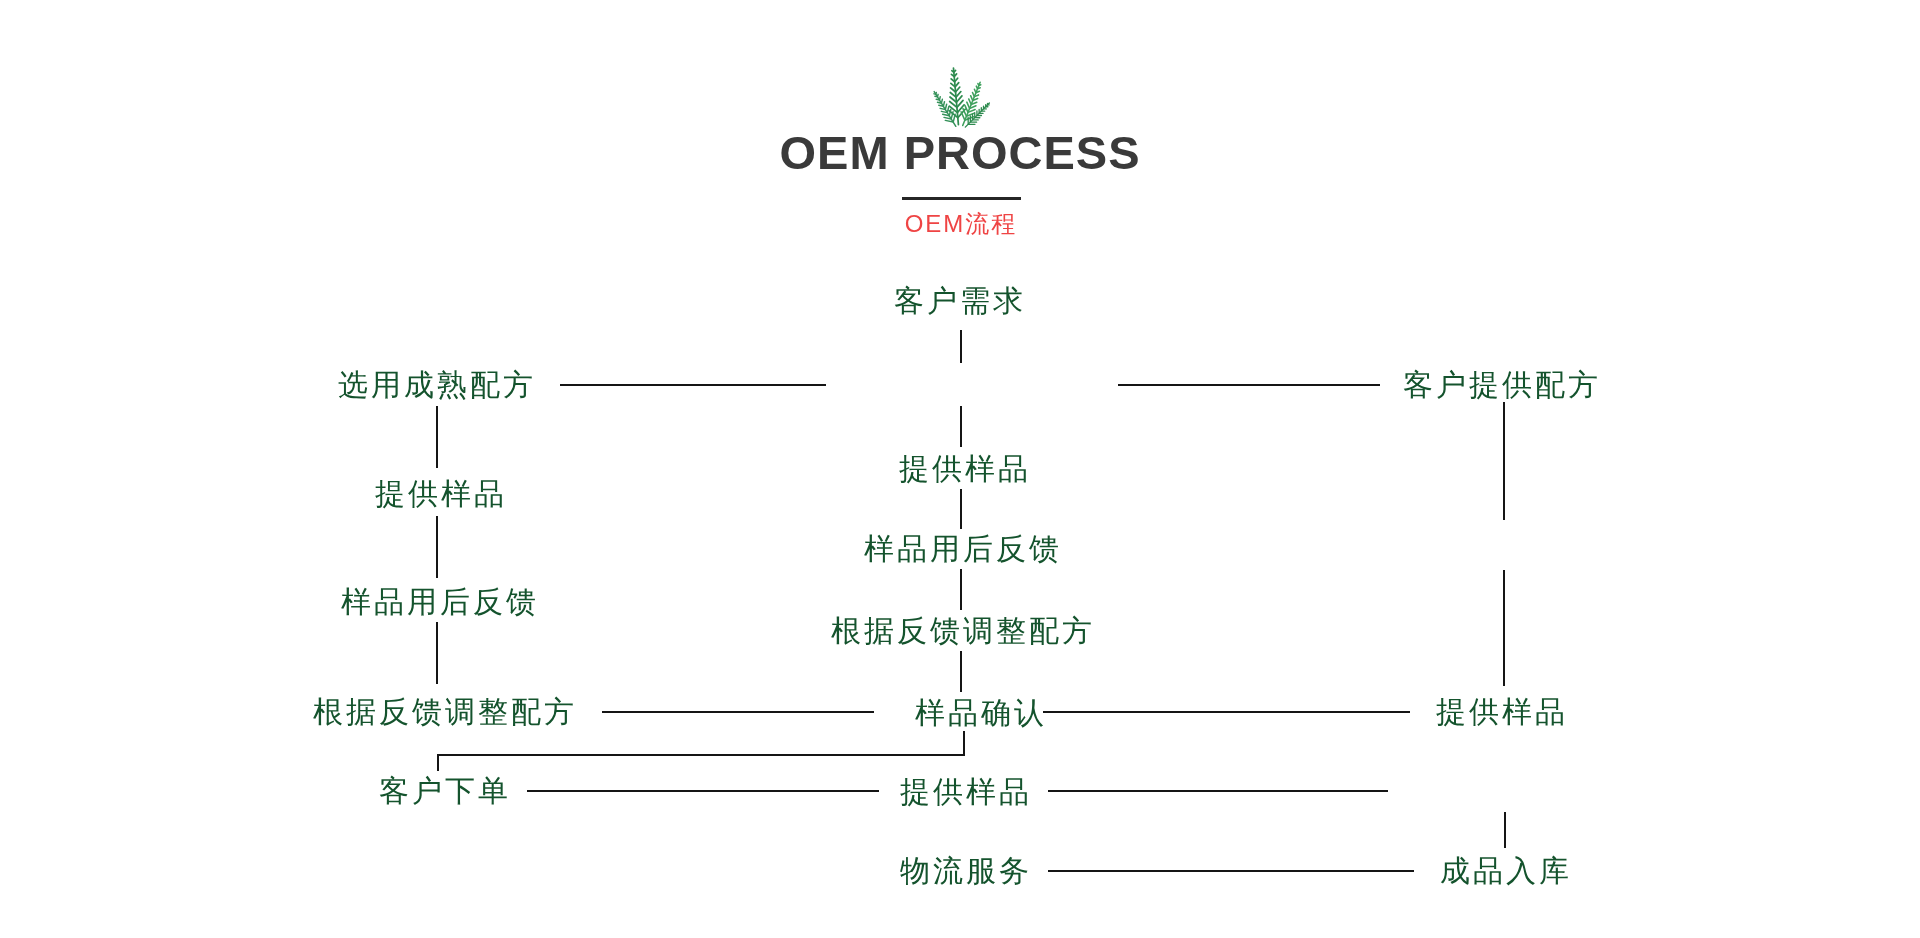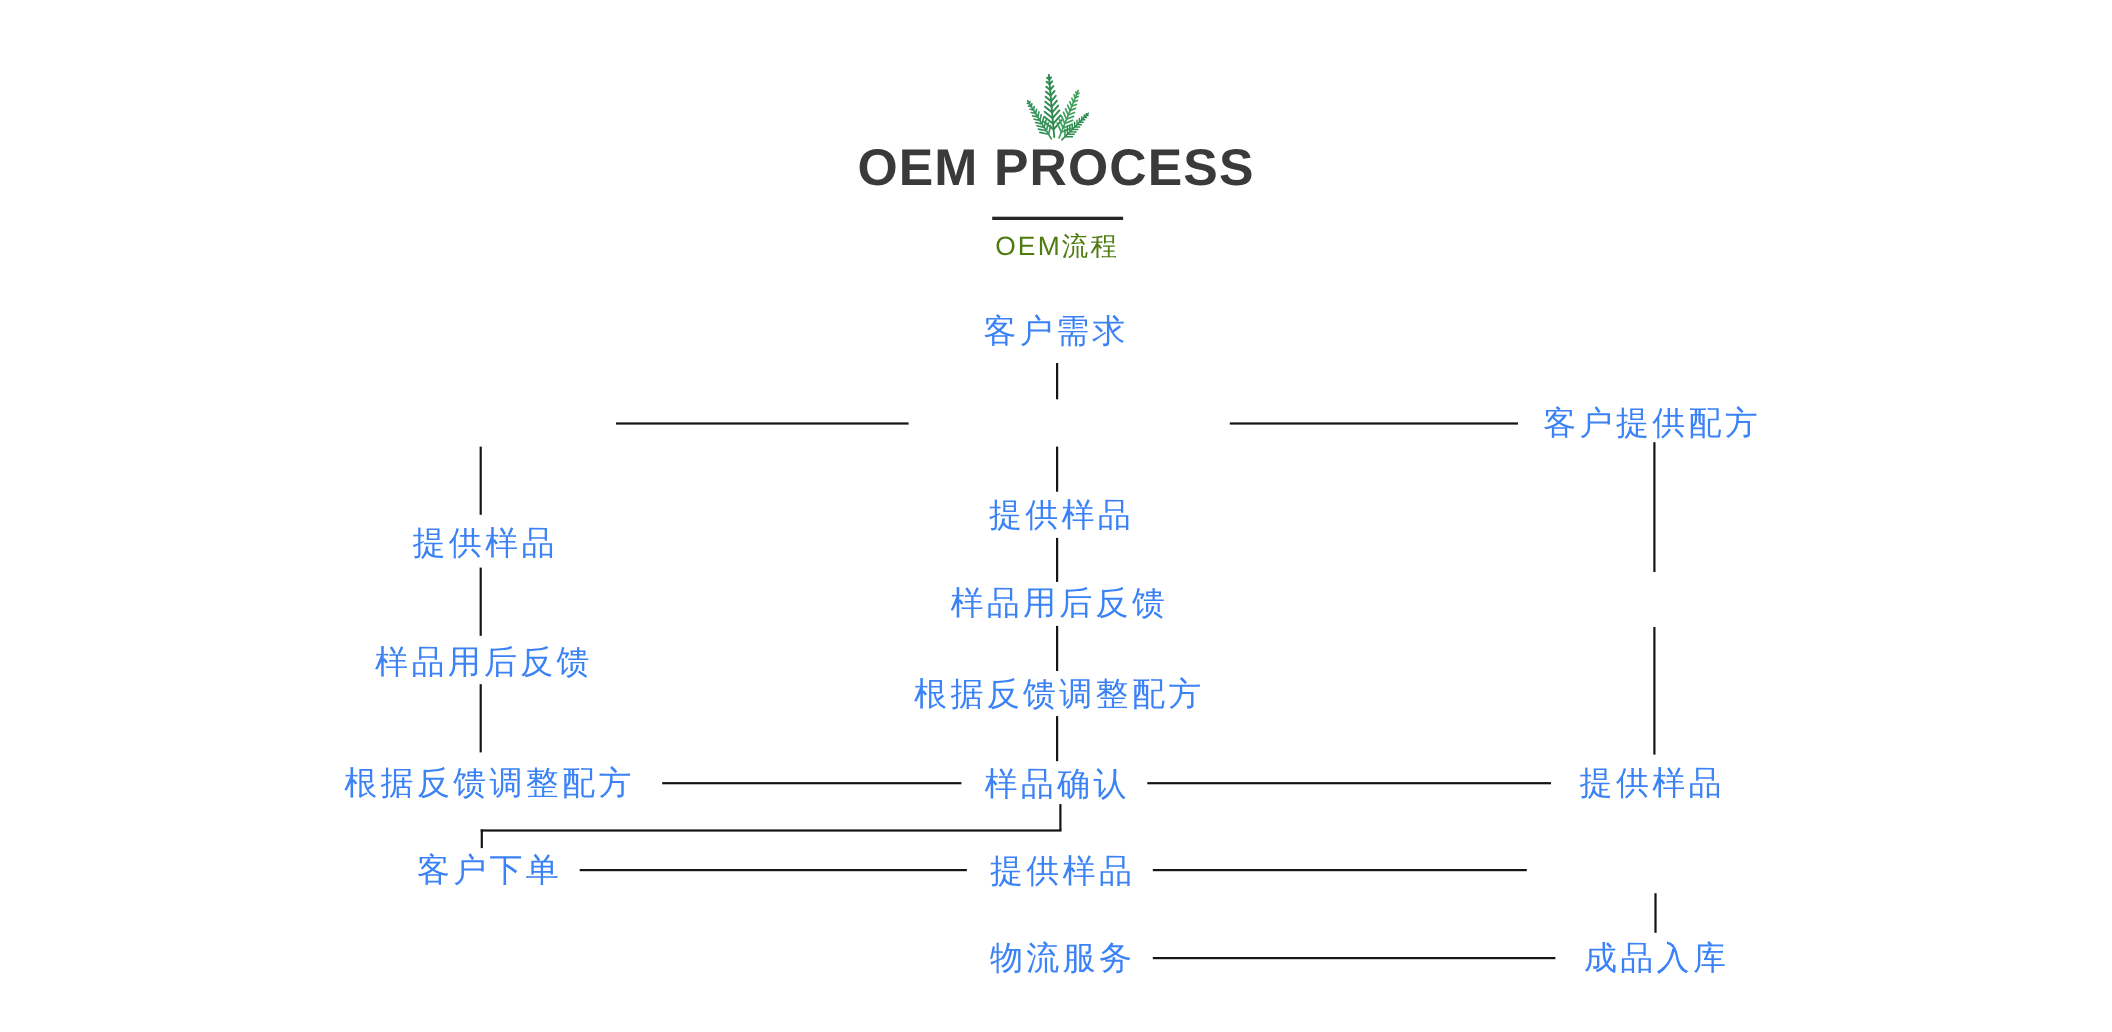--- a/index.html
+++ b/index.html
@@ -43,30 +43,30 @@
     height: 3px;
     background: #262626;
   }
   .page-subtitle {
     position: absolute;
     left: 961px;
     top: 224px;
     transform: translate(-50%, -50%);
     font-size: 24px;
     letter-spacing: 2px;
-    color: #4d7c0f;
+    color: #ef4444;
     white-space: nowrap;
   }
   
   .node {
     position: absolute;
     transform: translate(-50%, -50%);
     font-size: 30px;
     letter-spacing: 3px;
-    color: #3b82f6;
+    color: #14532d;
     white-space: nowrap;
   }
   .line {
     position: absolute;
     background: #151515;
   }
   .line.h { height: 2px; }
   .line.v { width: 2px; }
 </style>
 </head>
@@ -94,28 +94,29 @@
     <use href="#frond" transform="translate(52,97) rotate(22) scale(0.82)" stroke="#3fa05d" stroke-width="2.2"></use>
     <use href="#frond" transform="translate(44,98) rotate(-32) scale(0.72)" stroke="#35925a" stroke-width="2.4"></use>
     <use href="#frond" transform="translate(55,99) rotate(45) scale(0.6)" stroke="#2e8b4f" stroke-width="2.6"></use>
   </svg>
 
   <h1 class="page-title">OEM PROCESS</h1>
   <div class="title-divider"></div>
   <div class="page-subtitle">OEM流程</div>
 
   <div class="node" style="left:960px; top:301px;">客户需求</div>
+  <div class="node" style="left:437px; top:385px;">选用成熟配方</div>
   <div class="node" style="left:1502px; top:385px;">客户提供配方</div>
   <div class="node" style="left:965px; top:469px;">提供样品</div>
   <div class="node" style="left:441px; top:494px;">提供样品</div>
   <div class="node" style="left:963px; top:549px;">样品用后反馈</div>
   <div class="node" style="left:440px; top:602px;">样品用后反馈</div>
   <div class="node" style="left:963px; top:631px;">根据反馈调整配方</div>
   <div class="node" style="left:445px; top:712px;">根据反馈调整配方</div>
-  <div class="node" style="left:961px; top:713px;">样品确认</div>
+  <div class="node" style="left:981px; top:713px;">样品确认</div>
   <div class="node" style="left:1502px; top:712px;">提供样品</div>
   <div class="node" style="left:445px; top:791px;">客户下单</div>
   <div class="node" style="left:966px; top:792px;">提供样品</div>
   <div class="node" style="left:966px; top:871px;">物流服务</div>
   <div class="node" style="left:1506px; top:871px;">成品入库</div>
 
   <div class="line v" style="left:960px; top:330px; height:33px;"></div>
   <div class="line v" style="left:960px; top:406px; height:41px;"></div>
   <div class="line v" style="left:960px; top:489px; height:40px;"></div>
   <div class="line v" style="left:960px; top:569px; height:41px;"></div>

